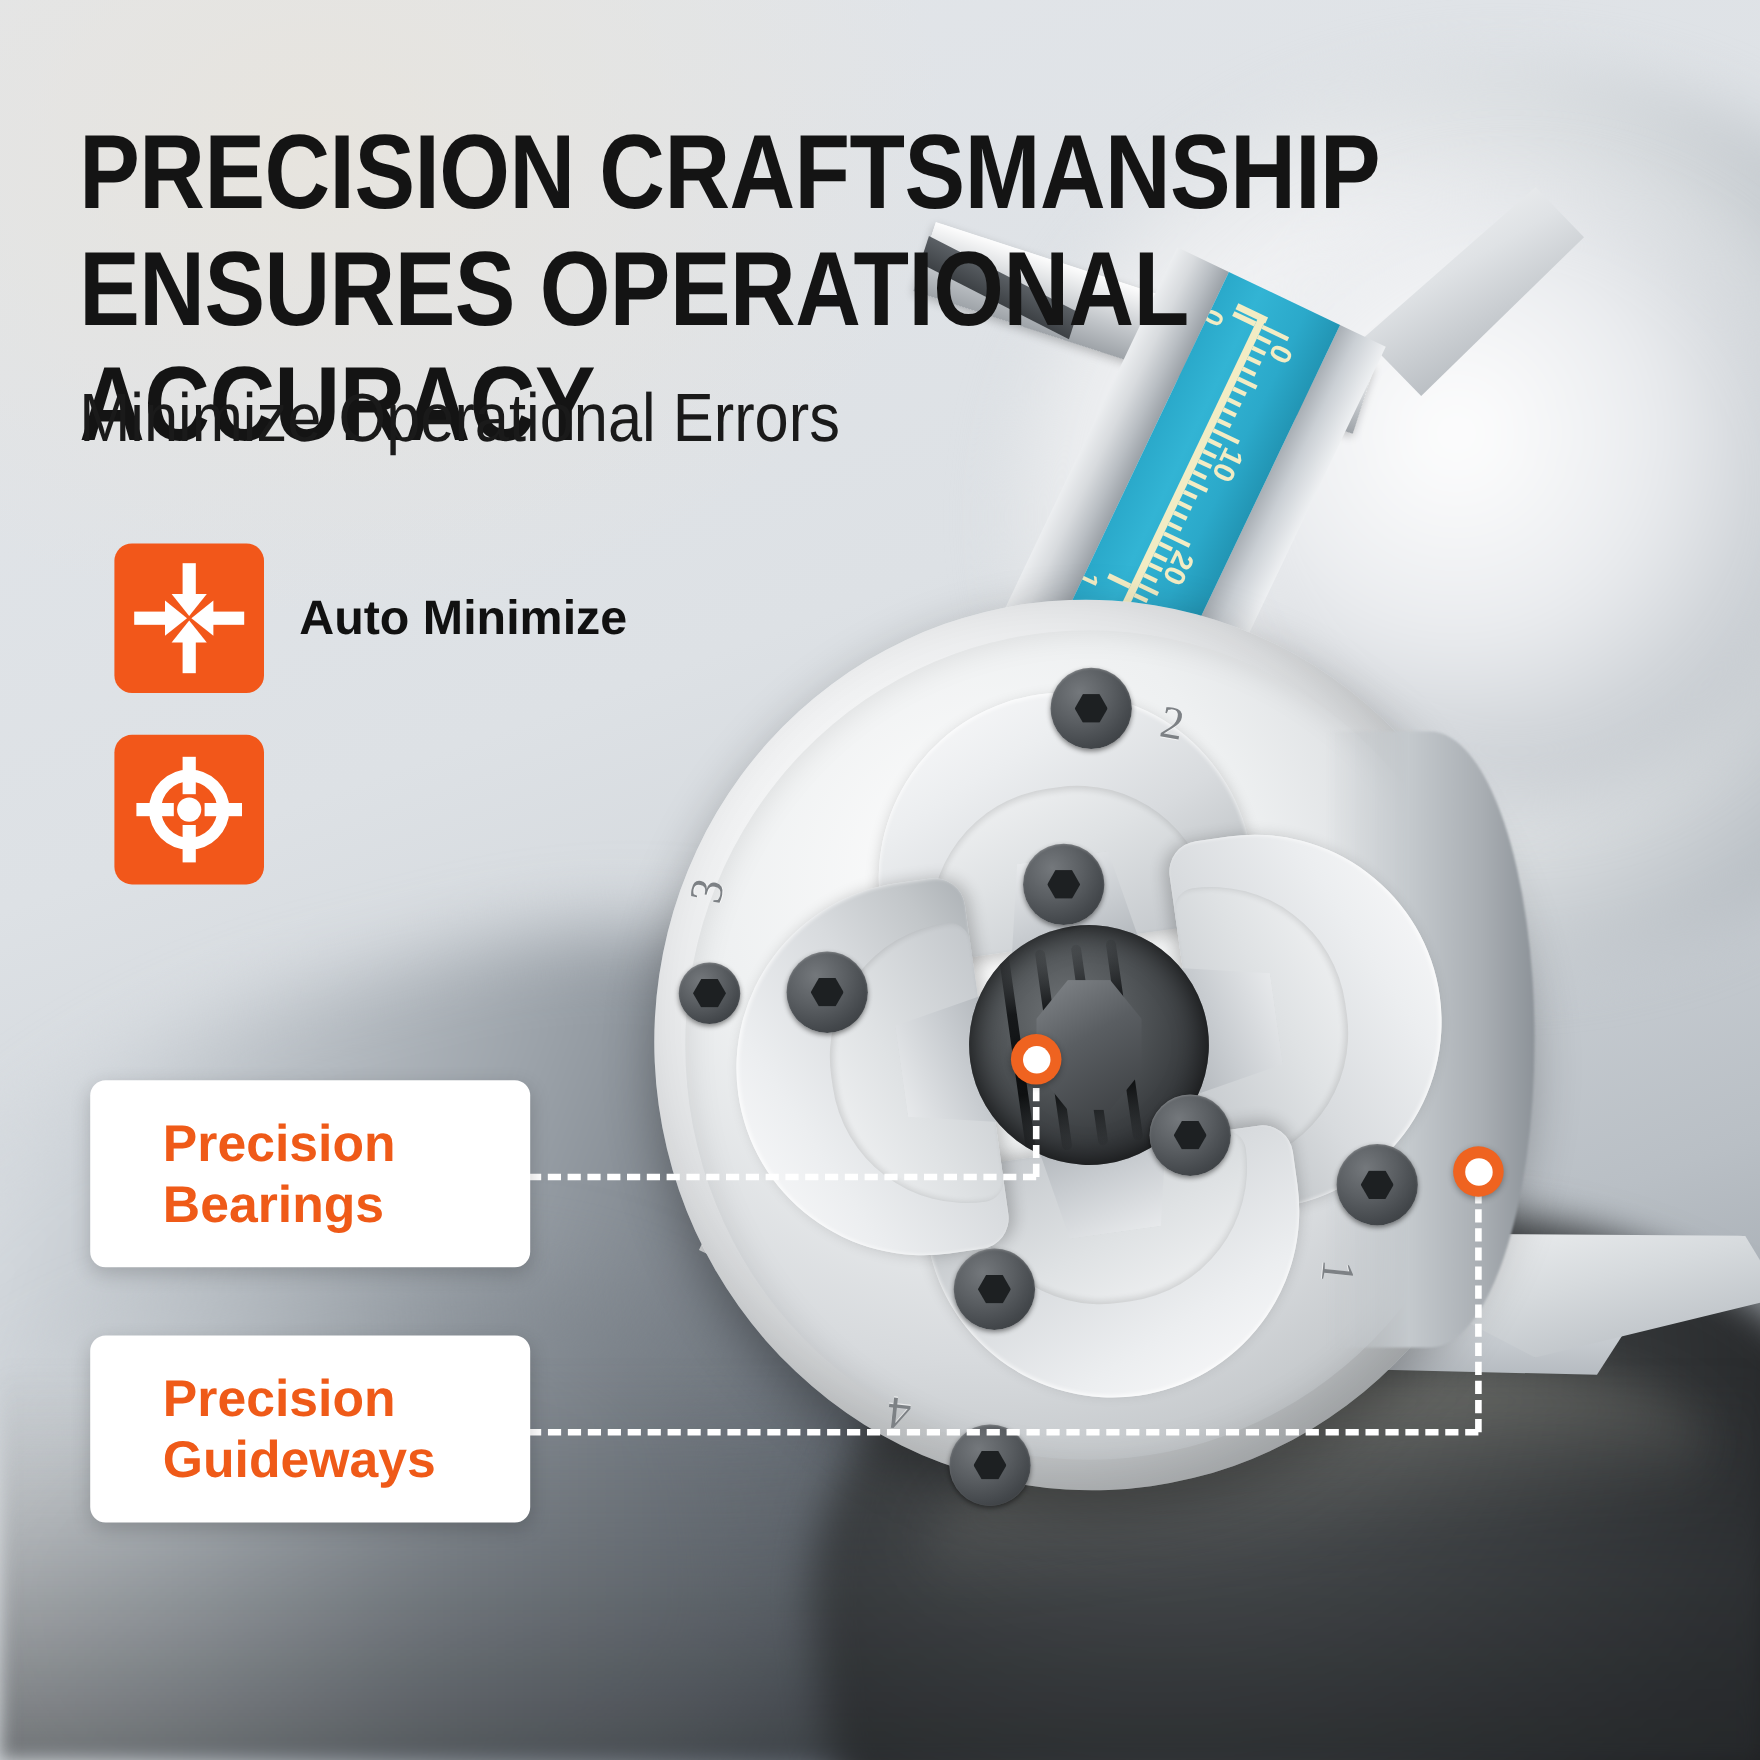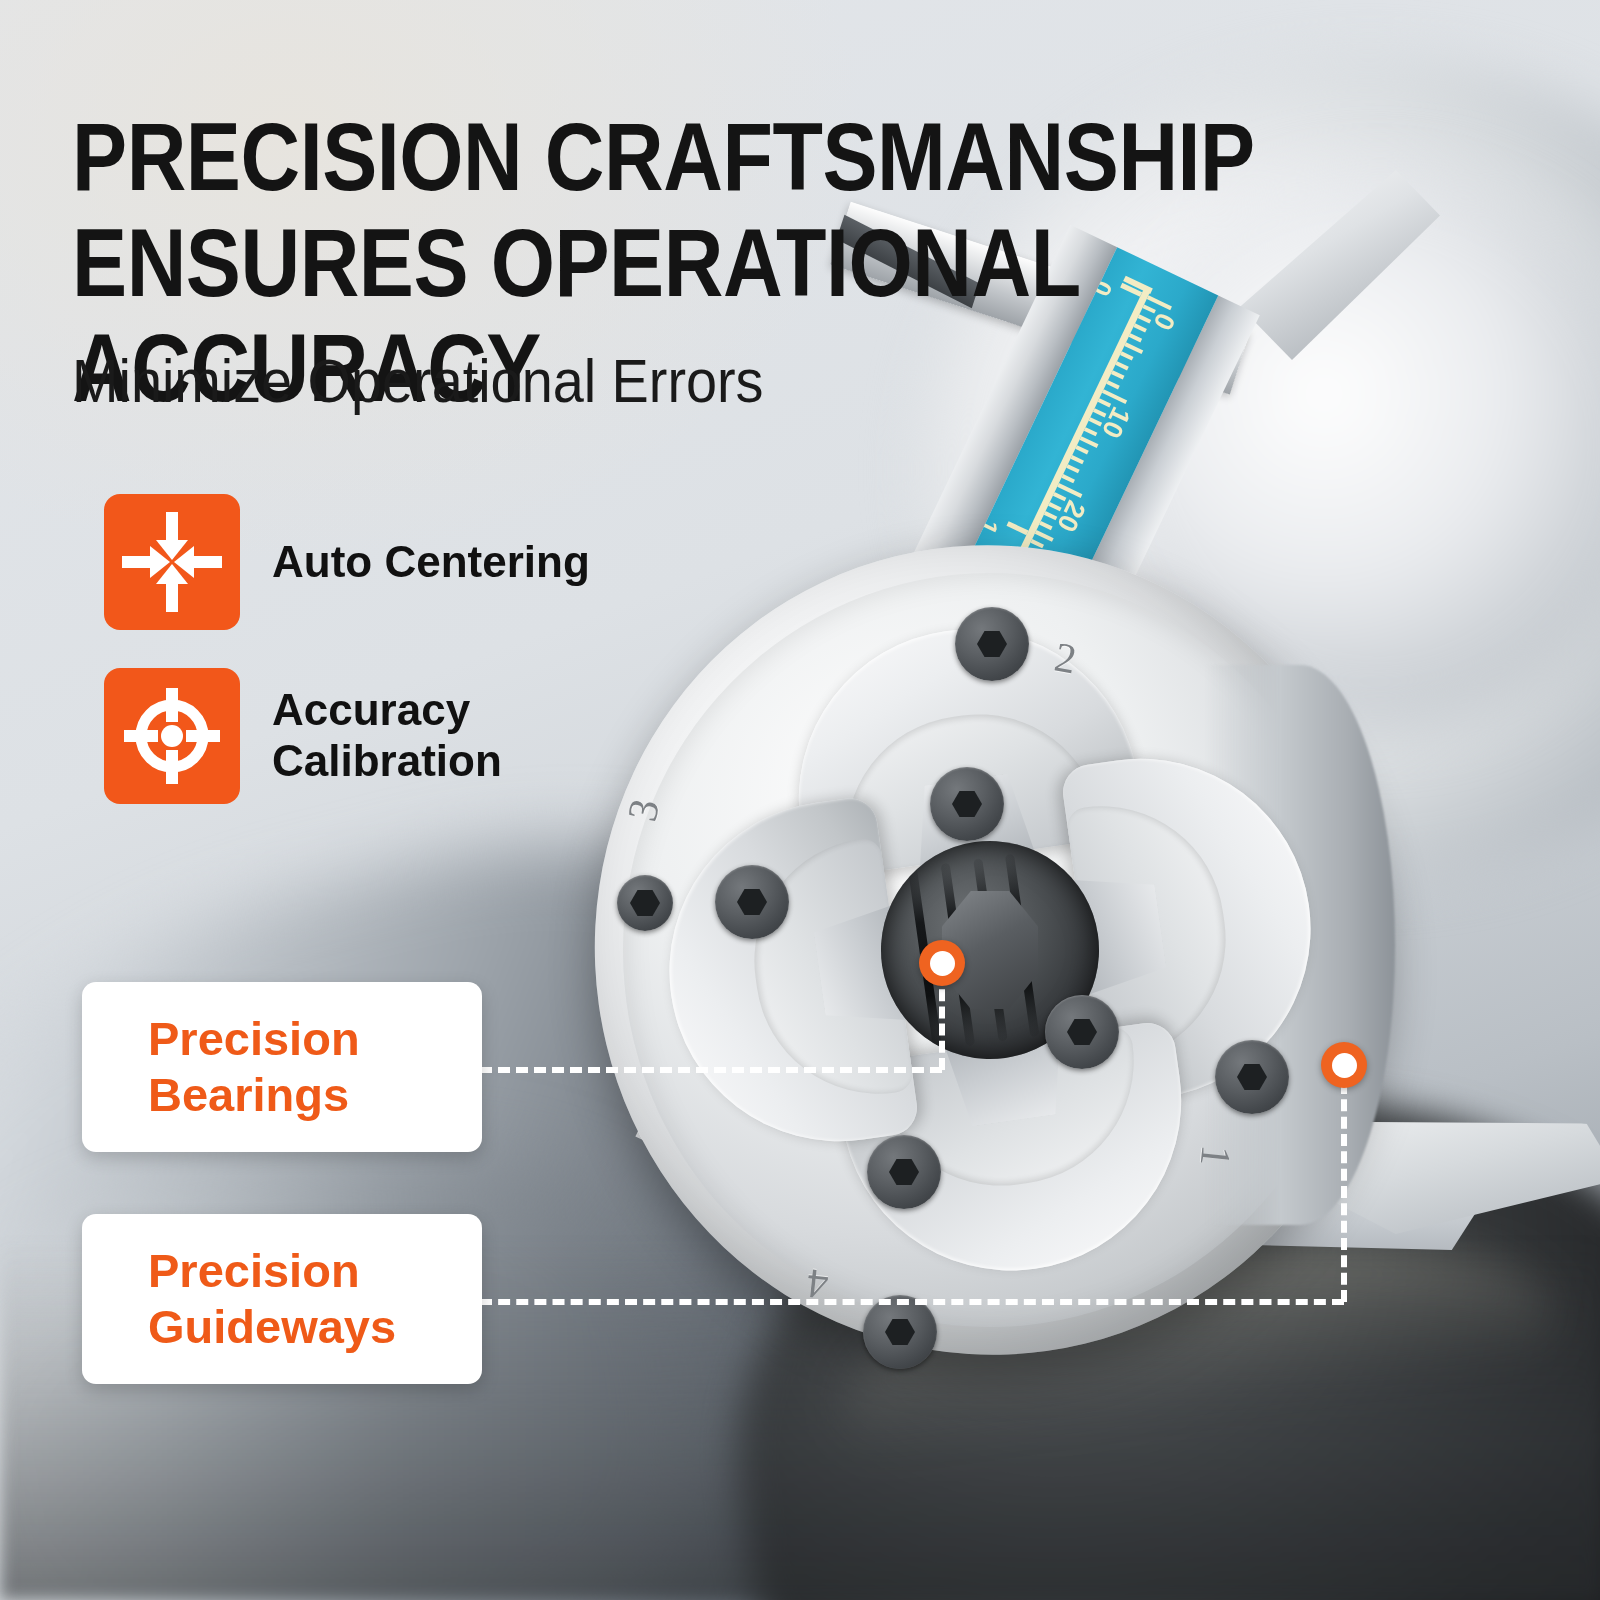--- a/index.html
+++ b/index.html
@@ -487,40 +487,38 @@
         <polygon points="52,50 36,30 68,30"></polygon>
         <rect x="46" y="72" width="12" height="30"></rect>
         <polygon points="52,54 36,74 68,74"></polygon>
         <rect x="2" y="46" width="30" height="12"></rect>
         <polygon points="50,52 30,36 30,68"></polygon>
         <rect x="72" y="46" width="30" height="12"></rect>
         <polygon points="54,52 74,36 74,68"></polygon>
       </g>
     </svg>
   </div>
-  <div class="feat-label">Auto Centering</div>
+  <div class="feat-label">Auto Minimize</div>
 </div>
 
 <div class="feature" id="feature-1">
   <div class="feat-icon">
     <svg width="104" height="104" viewBox="0 0 104 104" aria-hidden="true">
       <g fill="none" stroke="#fff" stroke-width="11">
         <circle cx="52" cy="52" r="31"></circle>
       </g>
       <g fill="#fff">
         <rect x="46" y="4" width="12" height="34"></rect>
         <rect x="46" y="66" width="12" height="34"></rect>
         <rect x="4" y="46" width="34" height="12"></rect>
         <rect x="66" y="46" width="34" height="12"></rect>
         <circle cx="52" cy="52" r="11"></circle>
       </g>
     </svg>
   </div>
-  <div class="feat-label">Accuracy
-Calibration</div>
 </div>
 
 <div class="leader">
   <div class="dash-h" style="left:480px; top:1067px; width:462px;"></div>
   <div class="dash-v" style="left:939px; top:972px; height:98px;"></div>
 </div>
 <div class="marker" style="left:919px; top:940px;"></div>
 
 <div class="leader">
   <div class="dash-h" style="left:480px; top:1299px; width:864px;"></div>

